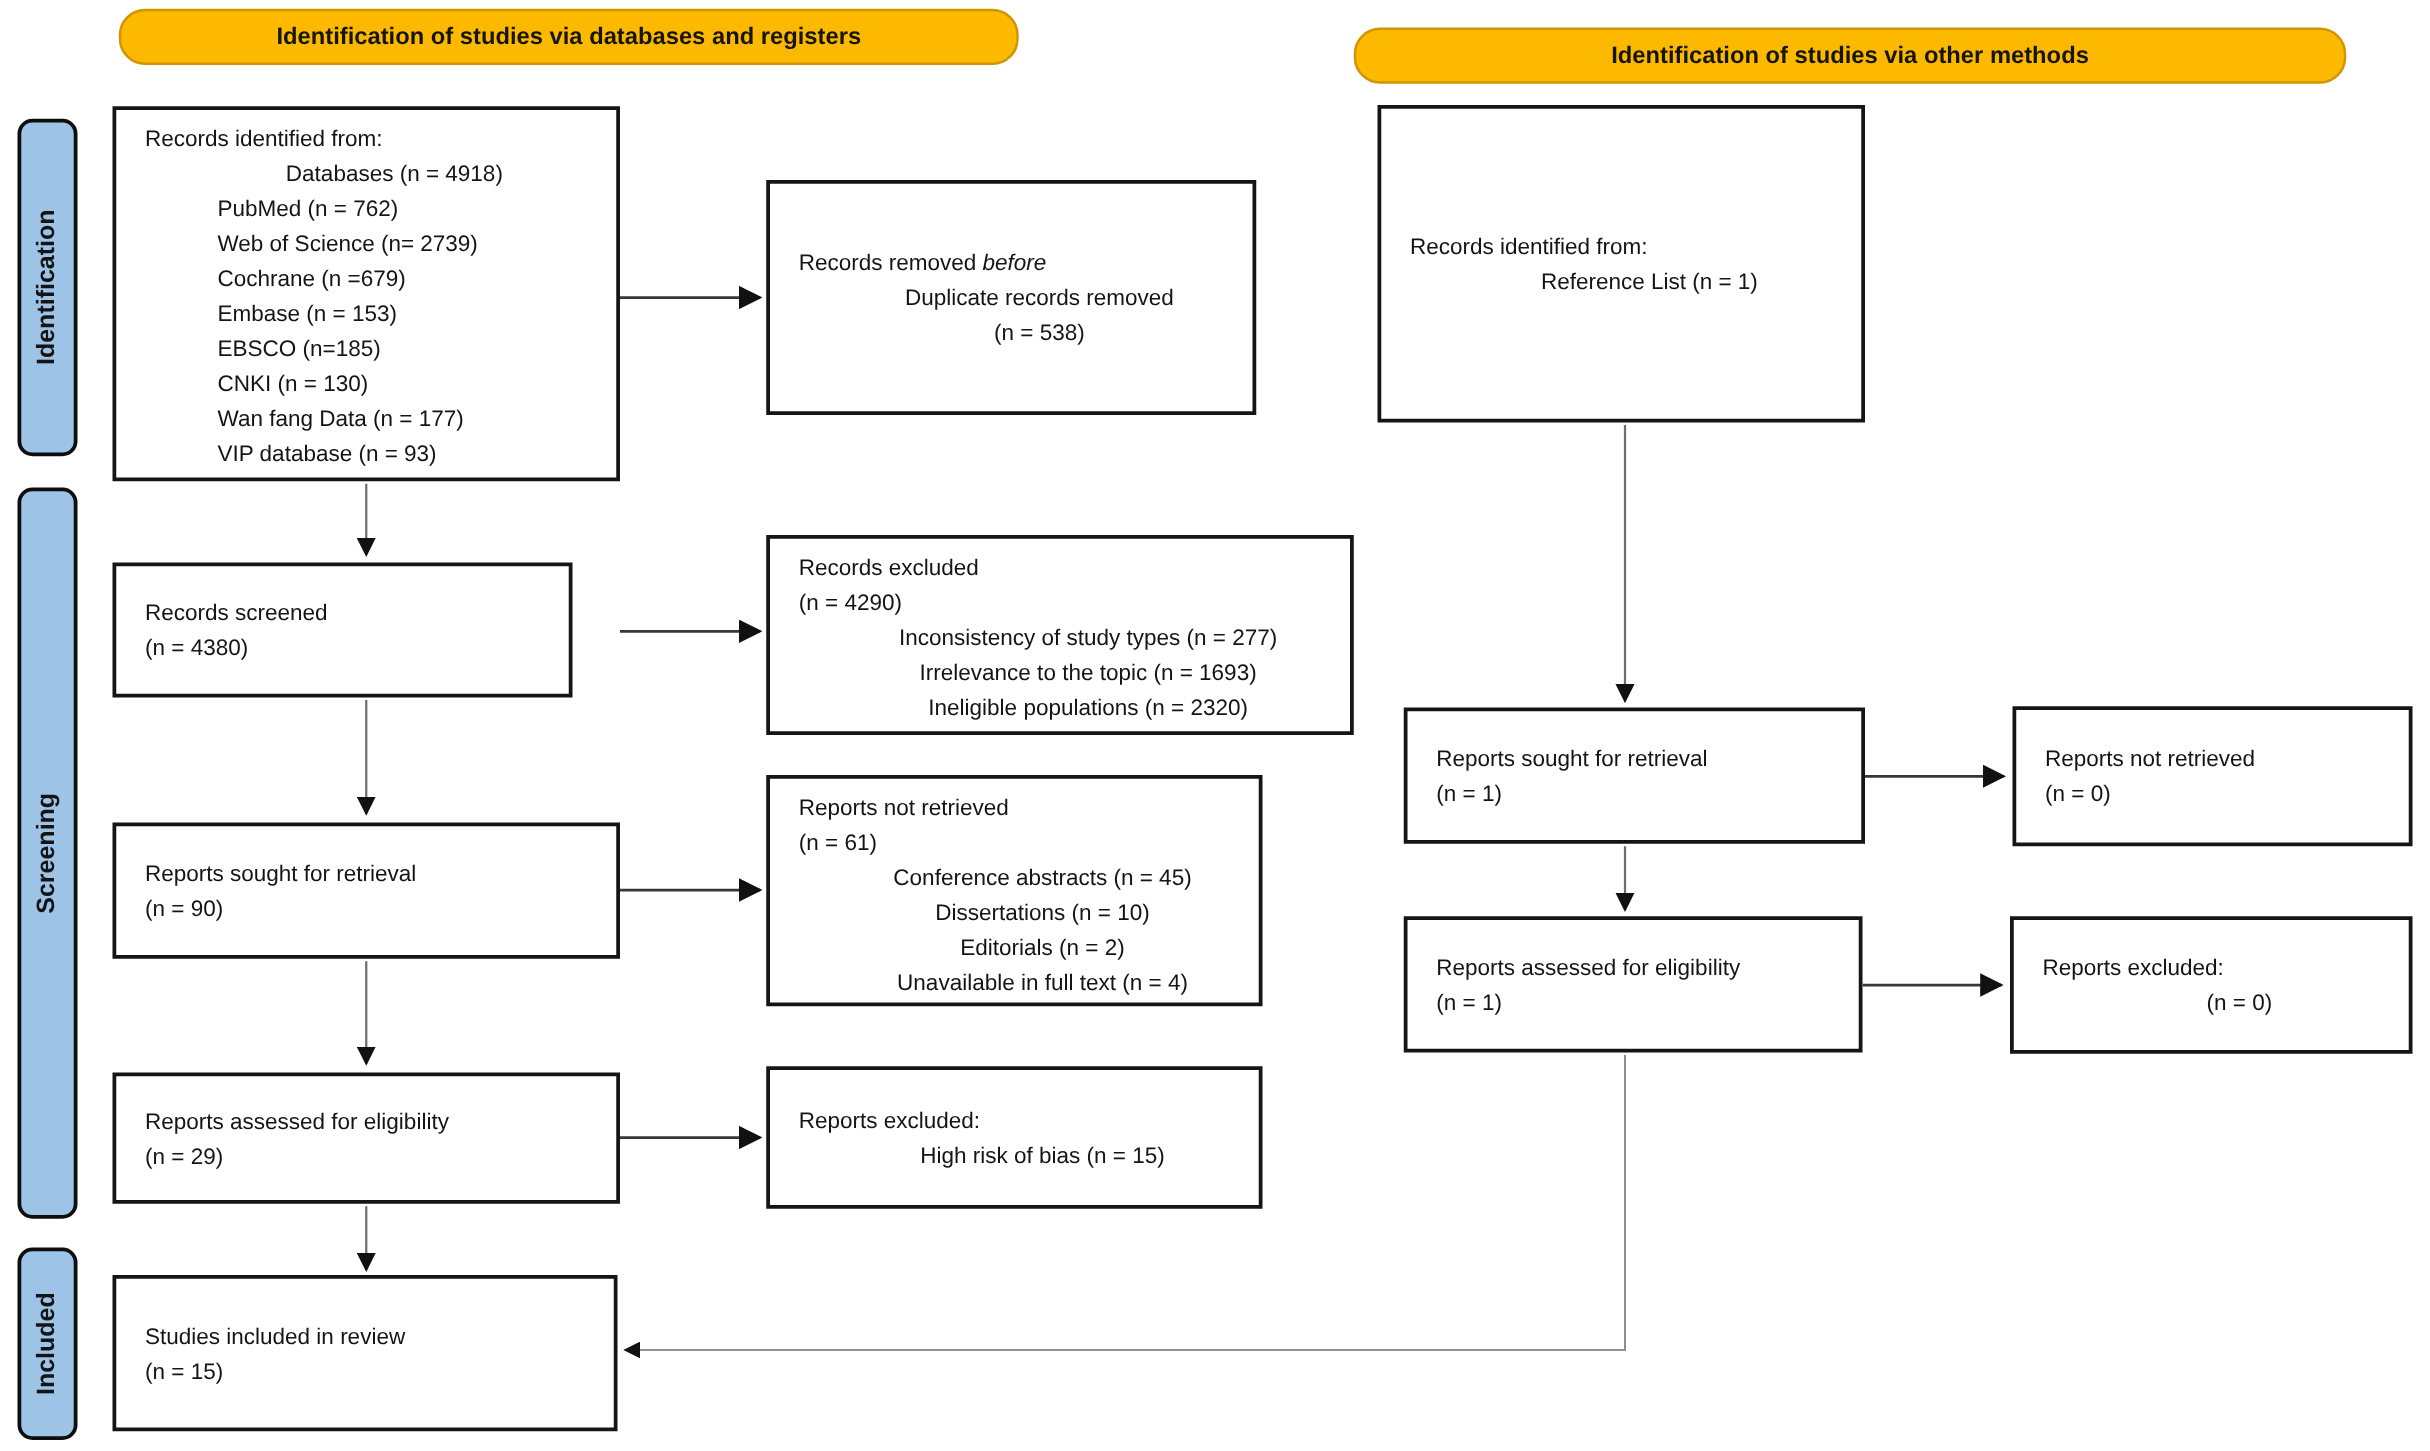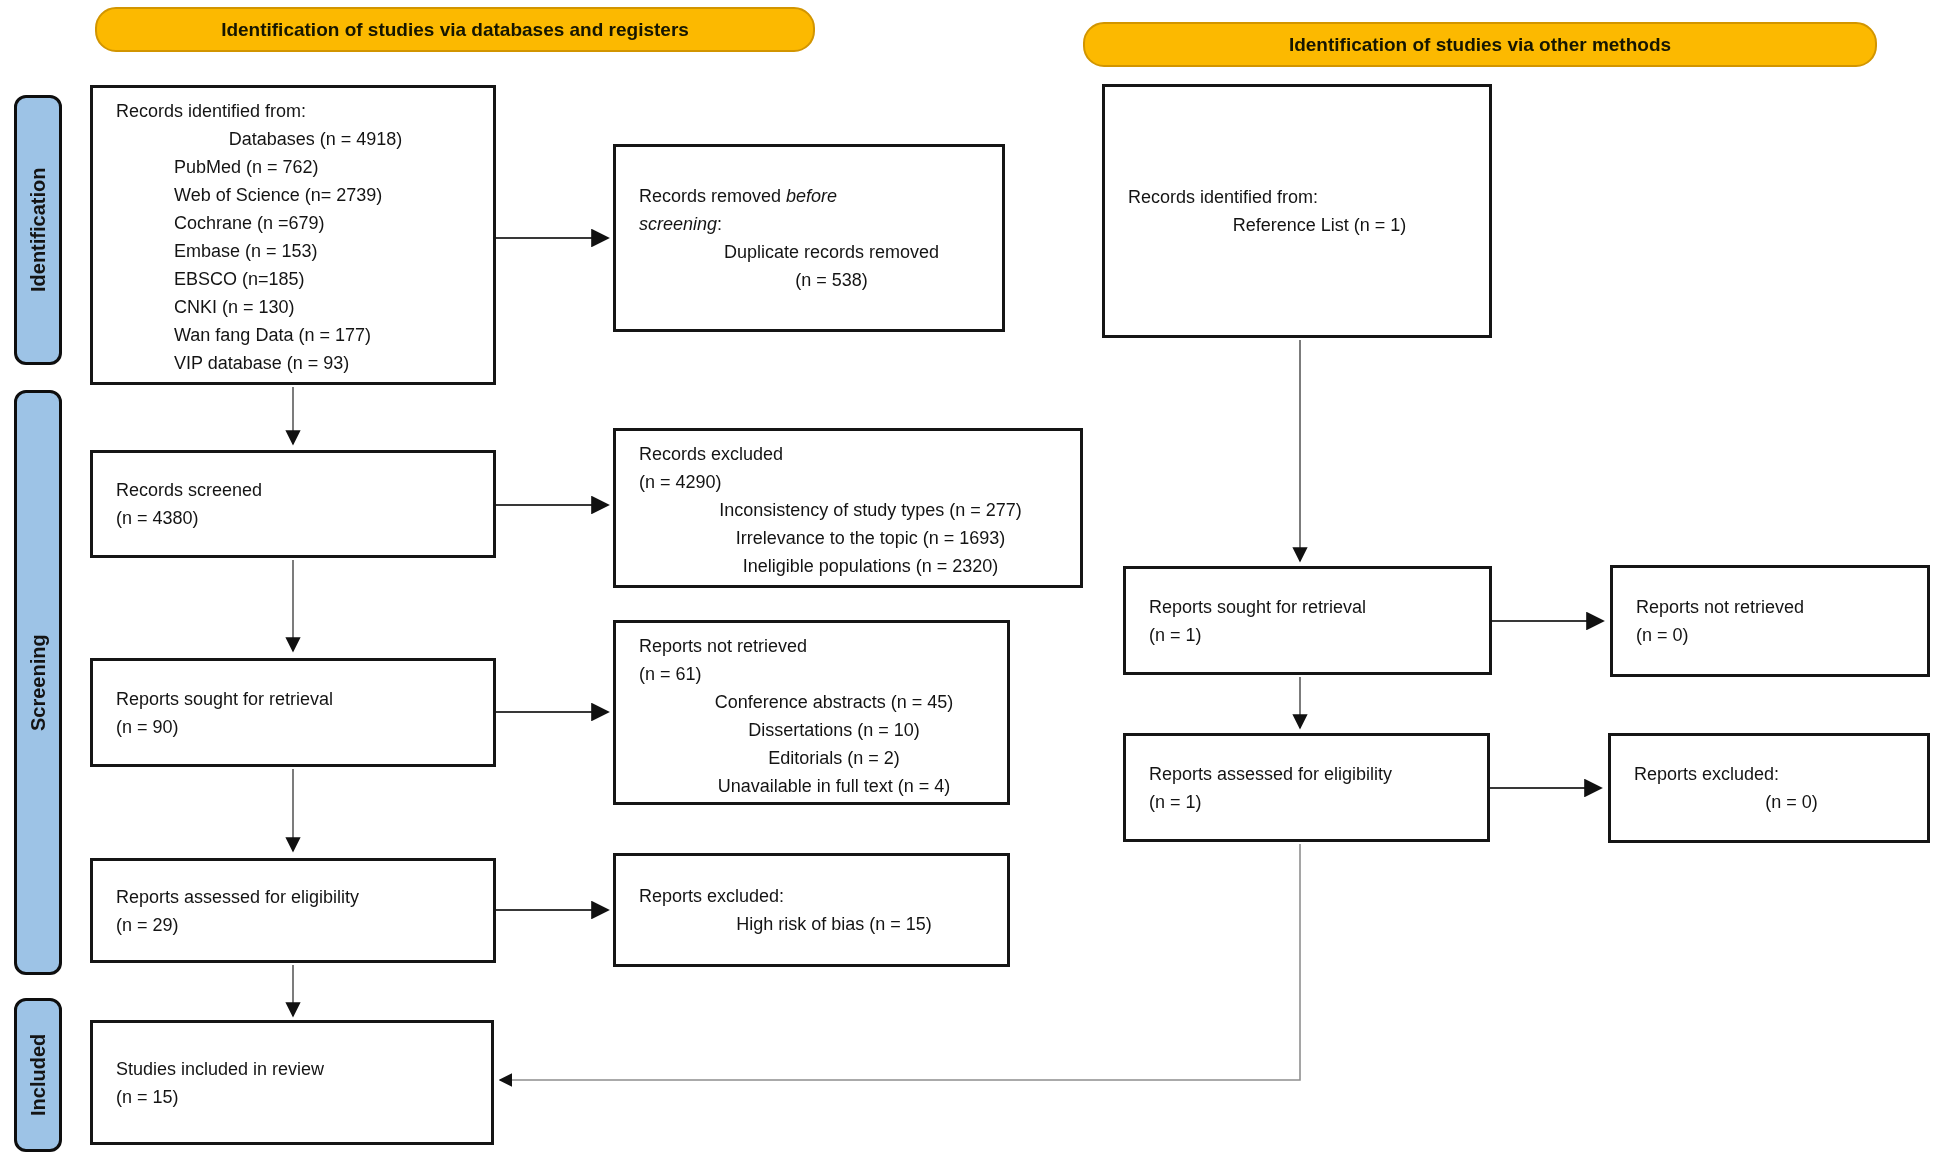--- a/index.html
+++ b/index.html
@@ -80,40 +80,39 @@
       <div class="line ind1"><span>Databases (n = 4918)</span></div>
       <div class="line ind2"><span>PubMed (n = 762)</span></div>
       <div class="line ind2"><span>Web of Science (n= 2739)</span></div>
       <div class="line ind2"><span>Cochrane (n =679)</span></div>
       <div class="line ind2"><span>Embase (n = 153)</span></div>
       <div class="line ind2"><span>EBSCO (n=185)</span></div>
       <div class="line ind2"><span>CNKI (n = 130)</span></div>
       <div class="line ind2"><span>Wan fang Data (n = 177)</span></div>
       <div class="line ind2"><span>VIP database (n = 93)</span></div>
     </div>
-  <div class="box" style="left:90px;top:450px;width:406px;height:108px;">
+  <div class="box" style="left:90px;top:450px;width:368px;height:108px;">
       <div class="line ind0"><span>Records screened</span></div>
       <div class="line ind0"><span>(n = 4380)</span></div>
     </div>
   <div class="box" style="left:90px;top:658px;width:406px;height:109px;">
       <div class="line ind0"><span>Reports sought for retrieval</span></div>
       <div class="line ind0"><span>(n = 90)</span></div>
     </div>
   <div class="box" style="left:90px;top:858px;width:406px;height:105px;">
       <div class="line ind0"><span>Reports assessed for eligibility</span></div>
       <div class="line ind0"><span>(n = 29)</span></div>
     </div>
   <div class="box" style="left:90px;top:1020px;width:404px;height:125px;">
       <div class="line ind0"><span>Studies included in review</span></div>
       <div class="line ind0"><span>(n = 15)</span></div>
     </div>
 
   <div class="box" style="left:613px;top:144px;width:392px;height:188px;">
       <div class="line ind0"><span>Records removed </span><span class="it">before</span></div>
-      <div class="line ind0"><span class="it">screening</span><span>:</span></div>
       <div class="line ind1"><span>Duplicate records removed</span></div>
       <div class="line ind1"><span>(n = 538)</span></div>
     </div>
   <div class="box top" style="left:613px;top:428px;width:470px;height:160px;">
       <div class="line ind0"><span>Records excluded</span></div>
       <div class="line ind0"><span>(n = 4290)</span></div>
       <div class="line ind1"><span>Inconsistency of study types (n = 277)</span></div>
       <div class="line ind1"><span>Irrelevance to the topic (n = 1693)</span></div>
       <div class="line ind1"><span>Ineligible populations (n = 2320)</span></div>
     </div>

